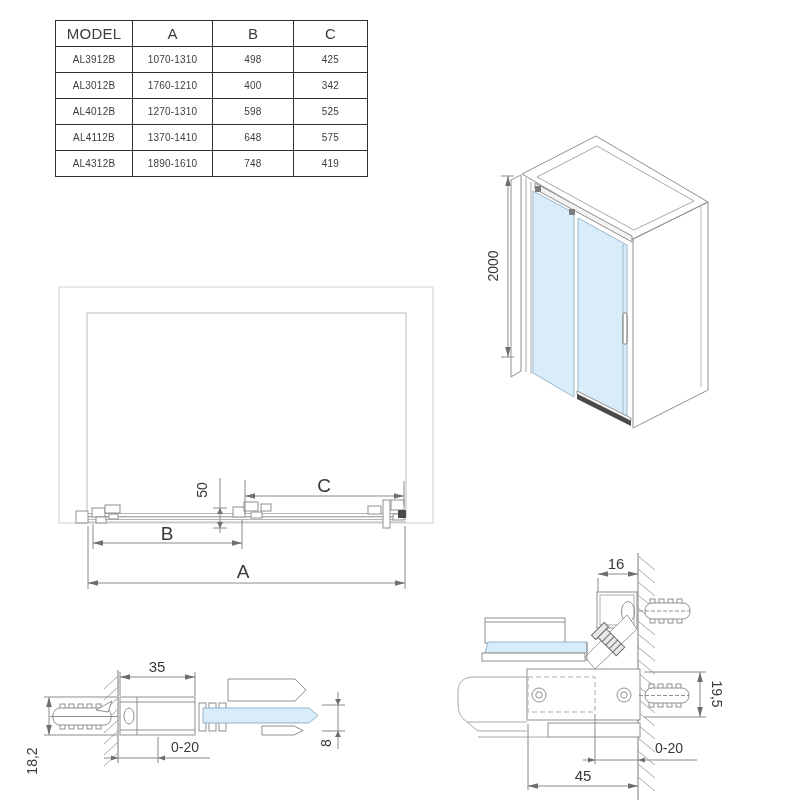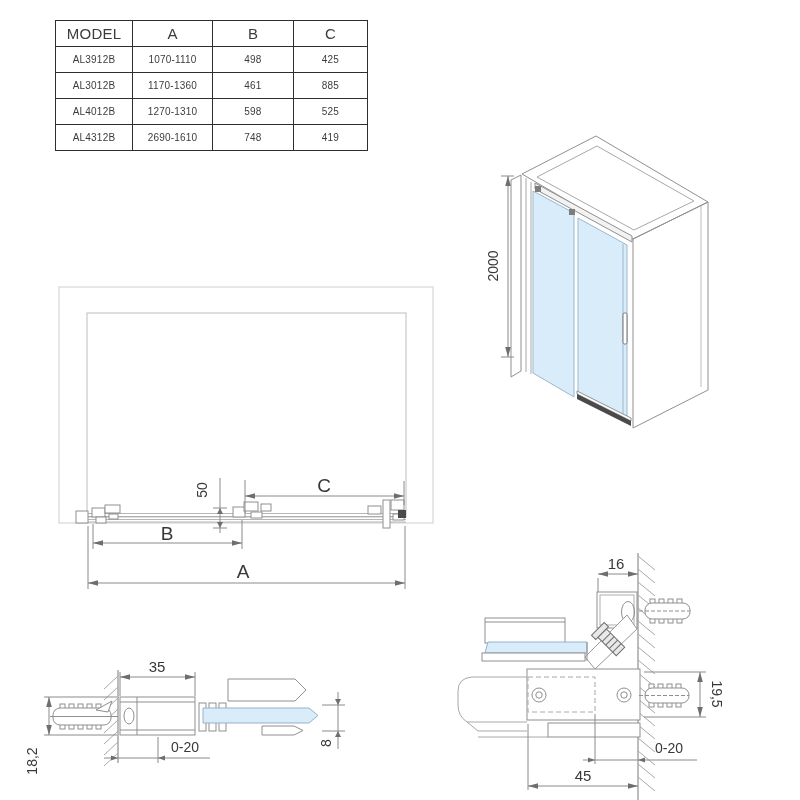--- a/index.html
+++ b/index.html
@@ -38,39 +38,45 @@
       </colgroup>
     <tbody>
         <tr>
       <th>MODEL</th>
       <th>A</th>
       <th>B</th>
       <th>C</th>
     </tr>
     <tr>
       <td>AL3912B</td>
-      <td>1070-1110</td>
+      <td>1070-1310</td>
       <td>498</td>
       <td>425</td>
     </tr>
     <tr>
       <td>AL3012B</td>
-      <td>1170-1360</td>
-      <td>461</td>
-      <td>885</td>
+      <td>1760-1210</td>
+      <td>400</td>
+      <td>342</td>
     </tr>
     <tr>
       <td>AL4012B</td>
       <td>1270-1310</td>
       <td>598</td>
       <td>525</td>
     </tr>
     <tr>
+      <td>AL4112B</td>
+      <td>1370-1410</td>
+      <td>648</td>
+      <td>575</td>
+    </tr>
+    <tr>
       <td>AL4312B</td>
-      <td>2690-1610</td>
+      <td>1890-1610</td>
       <td>748</td>
       <td>419</td>
     </tr>
   </tbody>
     </table>
 
   <svg width="800" height="800" viewBox="0 0 800 800">
     <defs>
       <marker id="da" viewBox="0 0 10 7" refX="10" refY="3.5" markerWidth="10" markerHeight="7" orient="auto-start-reverse">
         <path d="M0,0.7 L10,3.5 L0,6.3 Z" fill="#6e6e6e"></path>

